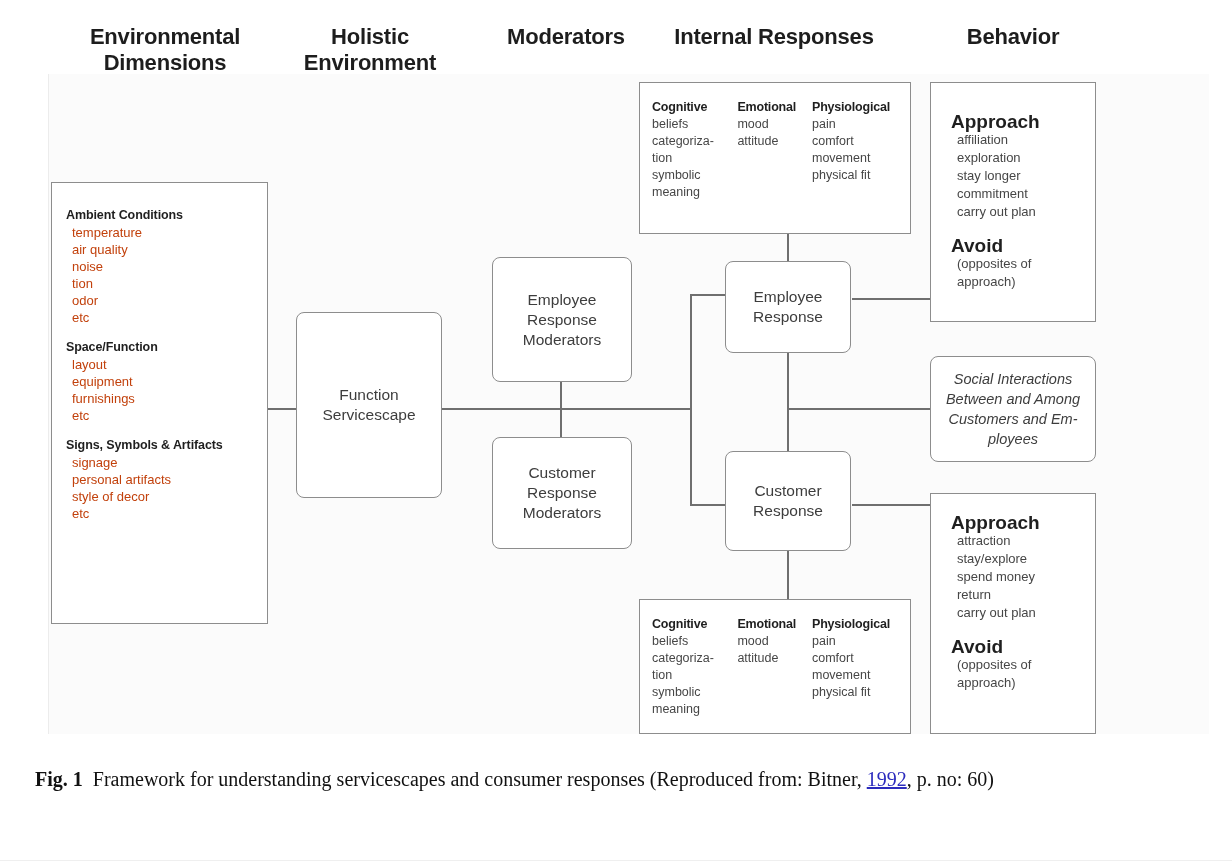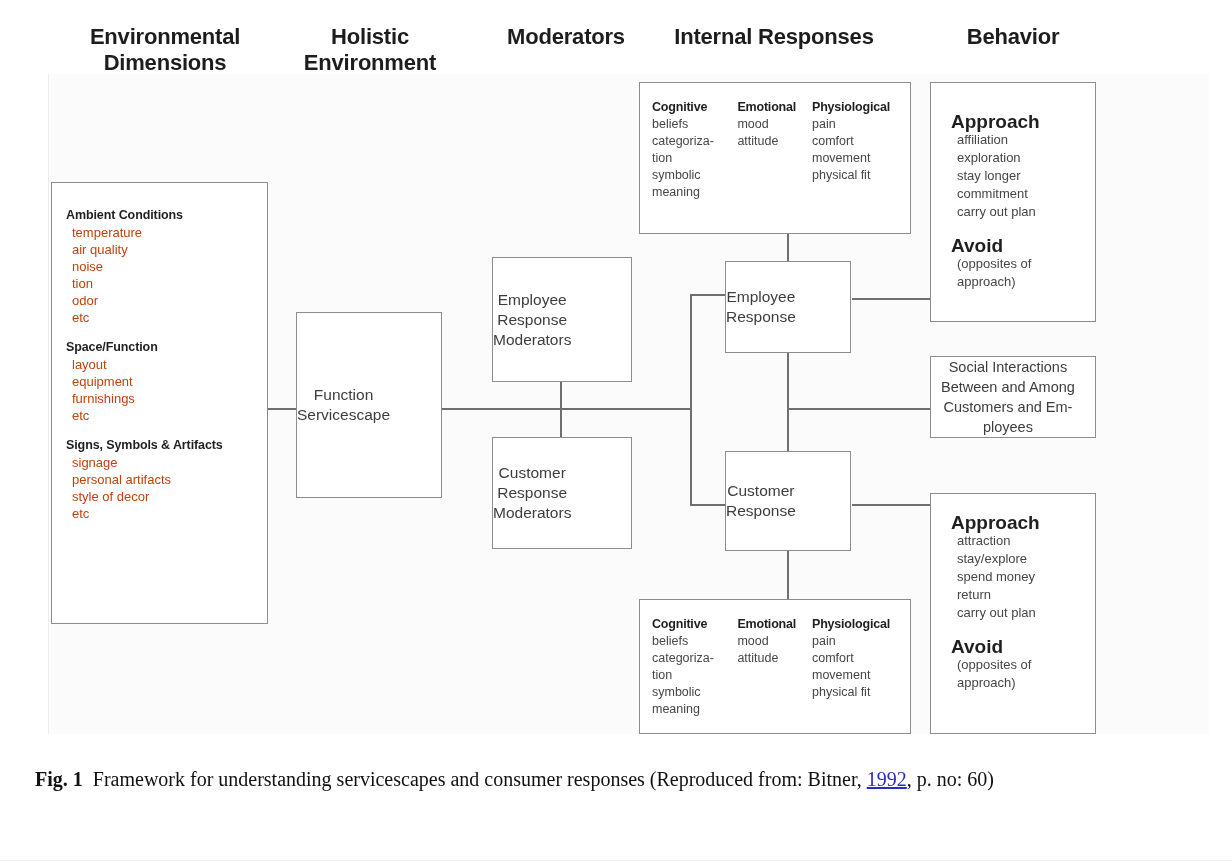--- a/index.html
+++ b/index.html
@@ -18,21 +18,21 @@
   .col-head{
     position:absolute;text-align:center;font-weight:bold;
     font-size:22px;line-height:26px;color:#1d1d1d;
     letter-spacing:-0.2px;
   }
   .node{
     position:absolute;background:#ffffff;border:1.5px solid #8d8d8d;
     box-sizing:border-box;
   }
   .node.center{
-    display:flex;align-items:center;justify-content:flex-start;text-align:center;
+    display:flex;align-items:center;justify-content:center;text-align:center;border-radius:8px;
   }
   .node.center .lbl{font-size:15.5px;line-height:20px;color:#3d3d3d;}
   .listbox{padding:24px 0 0 14px;}
   .grp{margin-bottom:13px;}
   .grp .h{font-weight:bold;font-size:12.5px;line-height:17px;color:#1f1f1f;letter-spacing:-0.1px;}
   .grp .i{font-size:13px;line-height:17px;color:#c2410c;padding-left:6px;}
   .cols{display:flex;gap:0;padding:16px 0 0 12px;}
   .cols .c{margin-right:8px;}
   .cols .c .h{font-weight:bold;font-size:12.5px;line-height:17px;color:#1f1f1f;letter-spacing:-0.2px;}
   .cols .c .i{font-size:12.5px;line-height:17px;color:#464646;}
@@ -222,21 +222,21 @@
     <div class="i">exploration</div>
     <div class="i">stay longer</div>
     <div class="i">commitment</div>
     <div class="i">carry out plan</div>
     <div class="sp"></div>
     <div class="h">Avoid</div>
     <div class="i">(opposites of</div>
     <div class="i">approach)</div>
   </div>
 
-  <div class="node center social" style="left:930px;top:352px;width:166px;height:82px;">
+  <div class="node center social" style="left:930px;top:352px;width:166px;height:106px;font-style:italic;">
     <div>
       <div class="ln">Social Interactions</div>
       <div class="ln">Between and Among</div>
       <div class="ln">Customers and Em-</div>
       <div class="ln">ployees</div>
     </div>
   </div>
 
   <div class="node beh" style="left:930px;top:489px;width:166px;height:241px;padding-top:20px;">
     <div class="h">Approach</div>

